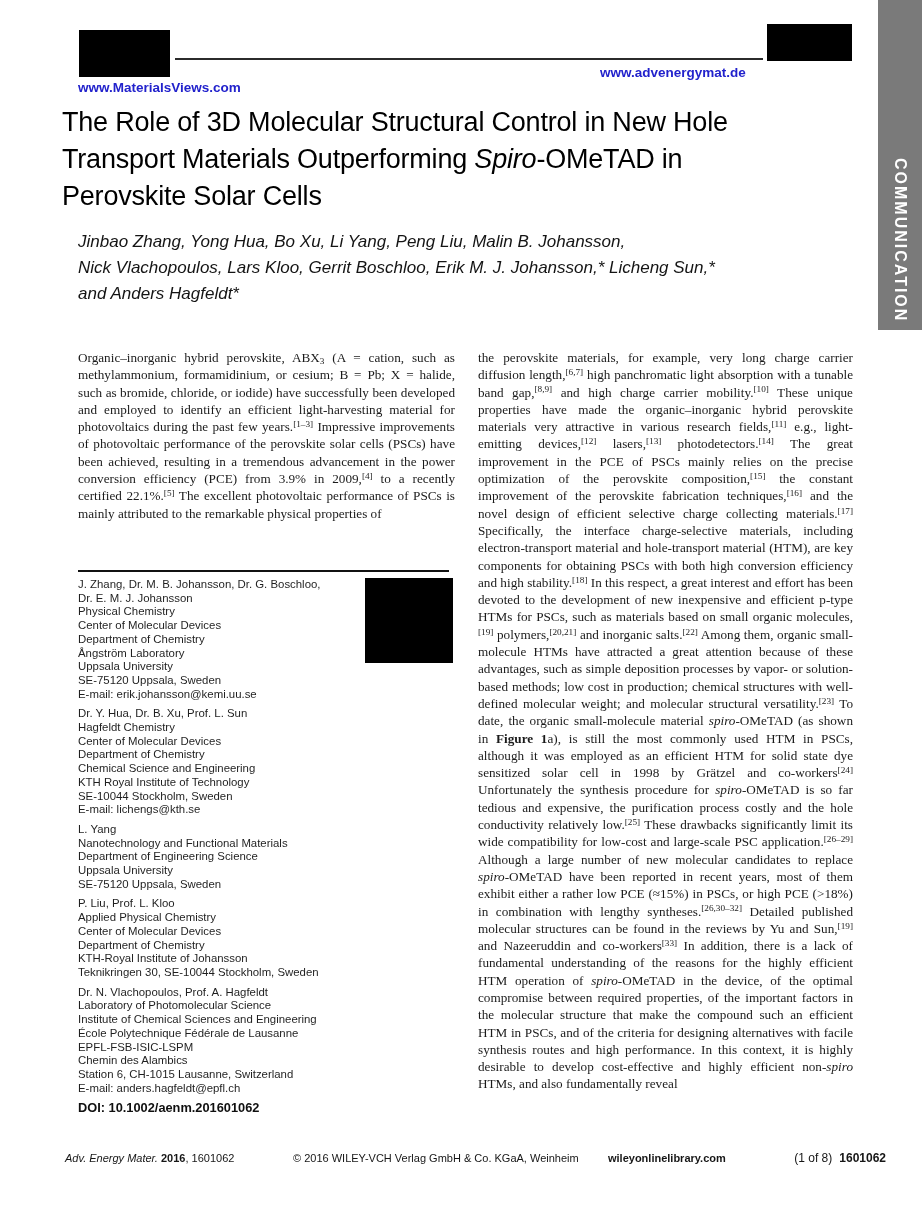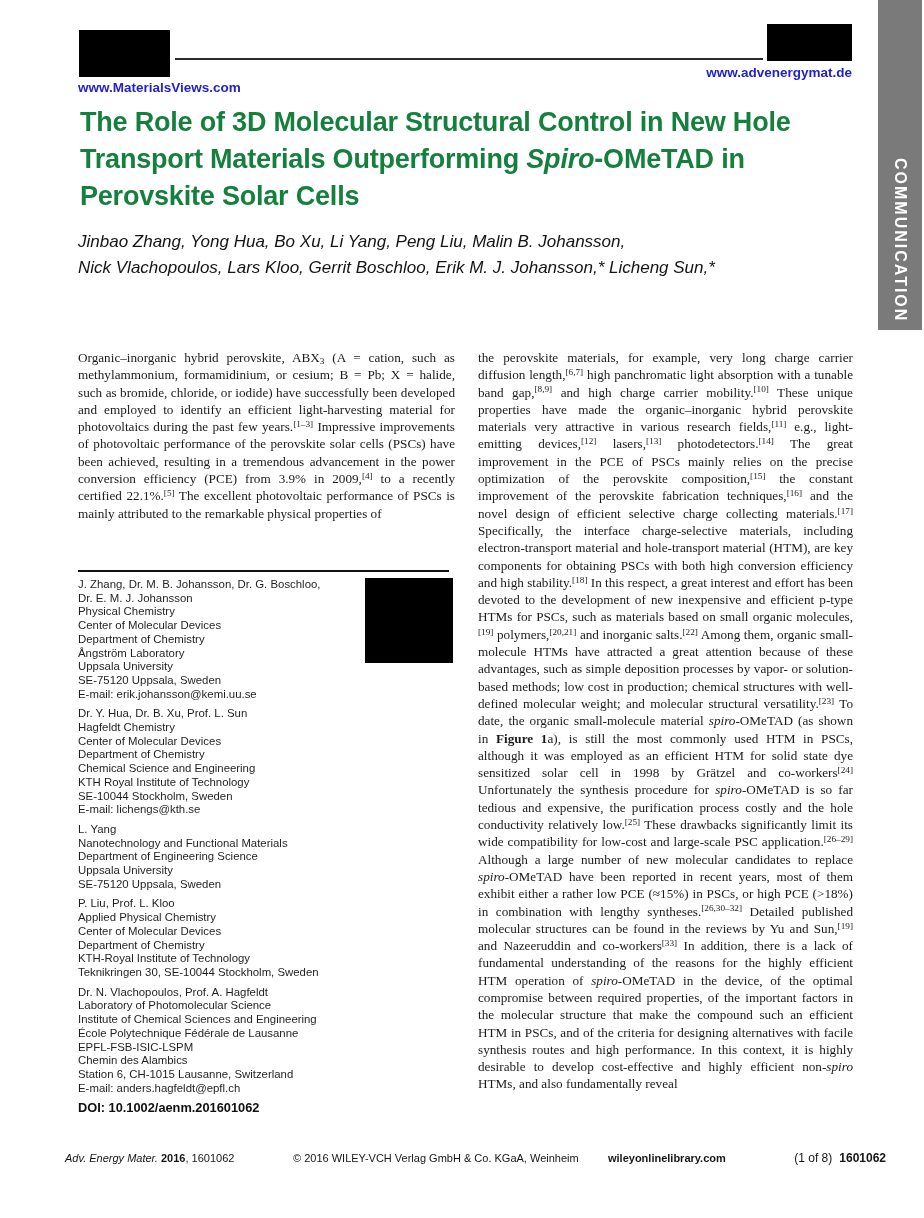--- a/index.html
+++ b/index.html
@@ -19,25 +19,25 @@
     flex-direction: column; padding-bottom: 8px;
   }
   .banner-label {
     writing-mode: vertical-rl;
     color: #fff; font-weight: bold; font-size: 16px;
     letter-spacing: 2px; font-family: "Liberation Sans", sans-serif;
   }
   .header-rule { position: absolute; left: 175px; top: 58px; width: 588px; height: 2px; background: #2b2b2b; }
   .weblink { position: absolute; font-weight: bold; font-size: 13.5px; cursor: pointer; }
   .link-left { left: 78px; top: 80px; }
-  .link-right { left: 600px; top: 65px; width: 252px; text-align: right; }
+  .link-right { left: 600px; top: 65px; width: 252px; text-align: left; }
   .title {
-    position: absolute; left: 80px; top: 104px; width: 770px;
-    font-size: 27px; font-weight: bold; line-height: 37px;
-    letter-spacing: -0.2px; color: #15803d;
+    position: absolute; left: 62px; top: 104px; width: 770px;
+    font-size: 27px; font-weight: normal; line-height: 37px;
+    letter-spacing: -0.2px; color: #000000;
   }
   .authors {
     position: absolute; left: 78px; top: 229px; width: 770px;
     font-style: italic; font-size: 17px; line-height: 26px; color: #141414;
   }
   .body-col {
     position: absolute; top: 349px;
     font-family: "Liberation Serif", serif;
     font-size: 13.2px; line-height: 17.3px;
     text-align: justify; color: #1a1a1a;
@@ -79,20 +79,21 @@
   <div class="weblink link-right" style="color: rgb(34, 34, 204);">www.advenergymat.de</div>
 
   <h1 class="title">
       <div>The Role of 3D Molecular Structural Control in New Hole</div>
       <div>Transport Materials Outperforming <em>Spiro</em>-OMeTAD in</div>
       <div>Perovskite Solar Cells</div>
     </h1>
   <div class="authors">
       <div>Jinbao Zhang, Yong Hua, Bo Xu, Li Yang, Peng Liu, Malin B. Johansson,</div>
       <div>Nick Vlachopoulos, Lars Kloo, Gerrit Boschloo, Erik M. J. Johansson,* Licheng Sun,*</div>
+      <div>and Anders Hagfeldt*</div>
     </div>
 
   <div class="body-col col-left">Organic–inorganic hybrid perovskite, ABX<sub>3</sub> (A = cation, such as methylammonium, formamidinium, or cesium; B = Pb; X = halide, such as bromide, chloride, or iodide) have successfully been developed and employed to identify an efficient light-harvesting material for photovoltaics during the past few years.<sup>[1–3]</sup> Impressive improvements of photovoltaic performance of the perovskite solar cells (PSCs) have been achieved, resulting in a tremendous advancement in the power conversion efficiency (PCE) from 3.9% in 2009,<sup>[4]</sup> to a recently certified 22.1%.<sup>[5]</sup> The excellent photovoltaic performance of PSCs is mainly attributed to the remarkable physical properties of</div>
   <div class="body-col col-right">the perovskite materials, for example, very long charge carrier diffusion length,<sup>[6,7]</sup> high panchromatic light absorption with a tunable band gap,<sup>[8,9]</sup> and high charge carrier mobility.<sup>[10]</sup> These unique properties have made the organic–inorganic hybrid perovskite materials very attractive in various research fields,<sup>[11]</sup> e.g., light-emitting devices,<sup>[12]</sup> lasers,<sup>[13]</sup> photodetectors.<sup>[14]</sup> The great improvement in the PCE of PSCs mainly relies on the precise optimization of the perovskite composition,<sup>[15]</sup> the constant improvement of the perovskite fabrication techniques,<sup>[16]</sup> and the novel design of efficient selective charge collecting materials.<sup>[17]</sup> Specifically, the interface charge-selective materials, including electron-transport material and hole-transport material (HTM), are key components for obtaining PSCs with both high conversion efficiency and high stability.<sup>[18]</sup> In this respect, a great interest and effort has been devoted to the development of new inexpensive and efficient p-type HTMs for PSCs, such as materials based on small organic molecules,<sup>[19]</sup> polymers,<sup>[20,21]</sup> and inorganic salts.<sup>[22]</sup> Among them, organic small-molecule HTMs have attracted a great attention because of these advantages, such as simple deposition processes by vapor- or solution-based methods; low cost in production; chemical structures with well-defined molecular weight; and molecular structural versatility.<sup>[23]</sup> To date, the organic small-molecule material <em>spiro</em>-OMeTAD (as shown in <strong>Figure 1</strong>a), is still the most commonly used HTM in PSCs, although it was employed as an efficient HTM for solid state dye sensitized solar cell in 1998 by Grätzel and co-workers<sup>[24]</sup> Unfortunately the synthesis procedure for <em>spiro</em>-OMeTAD is so far tedious and expensive, the purification process costly and the hole conductivity relatively low.<sup>[25]</sup> These drawbacks significantly limit its wide compatibility for low-cost and large-scale PSC application.<sup>[26–29]</sup> Although a large number of new molecular candidates to replace <em>spiro</em>-OMeTAD have been reported in recent years, most of them exhibit either a rather low PCE (≈15%) in PSCs, or high PCE (&gt;18%) in combination with lengthy syntheses.<sup>[26,30–32]</sup> Detailed published molecular structures can be found in the reviews by Yu and Sun,<sup>[19]</sup> and Nazeeruddin and co-workers<sup>[33]</sup> In addition, there is a lack of fundamental understanding of the reasons for the highly efficient HTM operation of <em>spiro</em>-OMeTAD in the device, of the optimal compromise between required properties, of the important factors in the molecular structure that make the compound such an efficient HTM in PSCs, and of the criteria for designing alternatives with facile synthesis routes and high performance. In this context, it is highly desirable to develop cost-effective and highly efficient non-<em>spiro</em> HTMs, and also fundamentally reveal</div>
 
   <div class="affil-rule"></div>
   <div class="affils">
     <div class="affil-block">
         <div>J. Zhang, Dr. M. B. Johansson, Dr. G. Boschloo,</div>
         <div>Dr. E. M. J. Johansson</div>
@@ -119,21 +120,21 @@
         <div>Nanotechnology and Functional Materials</div>
         <div>Department of Engineering Science</div>
         <div>Uppsala University</div>
         <div>SE-75120 Uppsala, Sweden</div>
       </div>
     <div class="affil-block">
         <div>P. Liu, Prof. L. Kloo</div>
         <div>Applied Physical Chemistry</div>
         <div>Center of Molecular Devices</div>
         <div>Department of Chemistry</div>
-        <div>KTH-Royal Institute of Technology</div>
+        <div>KTH-Royal Institute of Johansson</div>
         <div>Teknikringen 30, SE-10044 Stockholm, Sweden</div>
       </div>
     <div class="affil-block">
         <div>Dr. N. Vlachopoulos, Prof. A. Hagfeldt</div>
         <div>Laboratory of Photomolecular Science</div>
         <div>Institute of Chemical Sciences and Engineering</div>
         <div>École Polytechnique Fédérale de Lausanne</div>
         <div>EPFL-FSB-ISIC-LSPM</div>
         <div>Chemin des Alambics</div>
         <div>Station 6, CH-1015 Lausanne, Switzerland</div>

